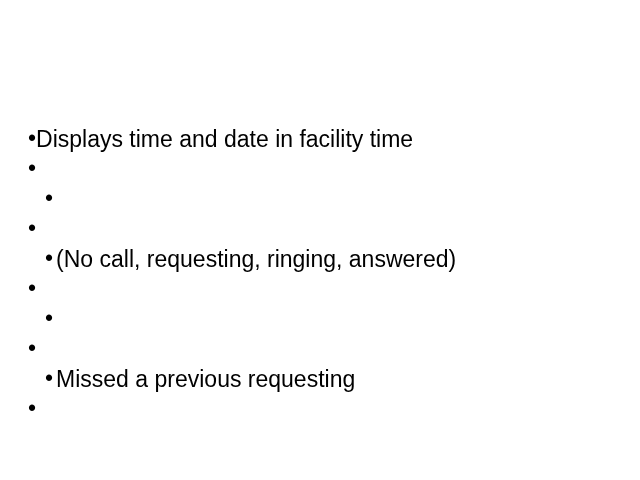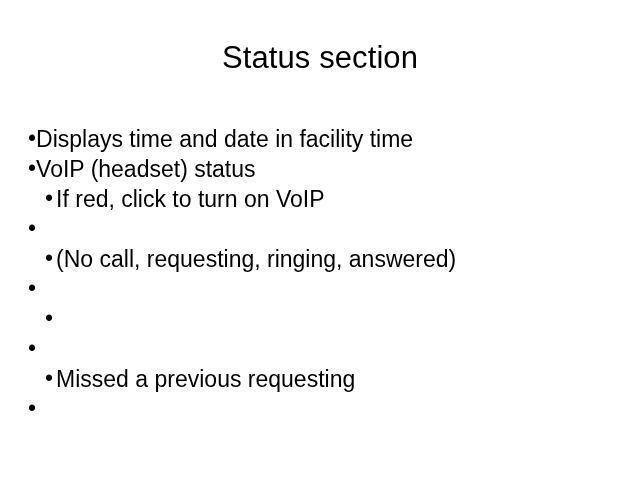--- a/index.html
+++ b/index.html
@@ -72,37 +72,34 @@
   .bullet-text {
     display: inline-block;
     flex: 0 0 auto;
   }
 </style>
 </head>
 <body>
 
 <div class="slide">
 
-  <div class="slide-title">Status section</div>
 
   <div class="slide-body">
 
     <div class="bullet-line level-1">
       <span class="bullet-glyph">•</span>
       <span class="bullet-text">Displays time and date in facility time</span>
     </div>
 
     <div class="bullet-line level-1">
       <span class="bullet-glyph">•</span>
-      <span class="bullet-text">VoIP (headset) status</span>
     </div>
 
     <div class="bullet-line level-2">
       <span class="bullet-glyph">•</span>
-      <span class="bullet-text">If red, click to turn on VoIP</span>
     </div>
 
     <div class="bullet-line level-1">
       <span class="bullet-glyph">•</span>
     </div>
 
     <div class="bullet-line level-2">
       <span class="bullet-glyph">•</span>
       <span class="bullet-text">(No call, requesting, ringing, answered)</span>
     </div>

